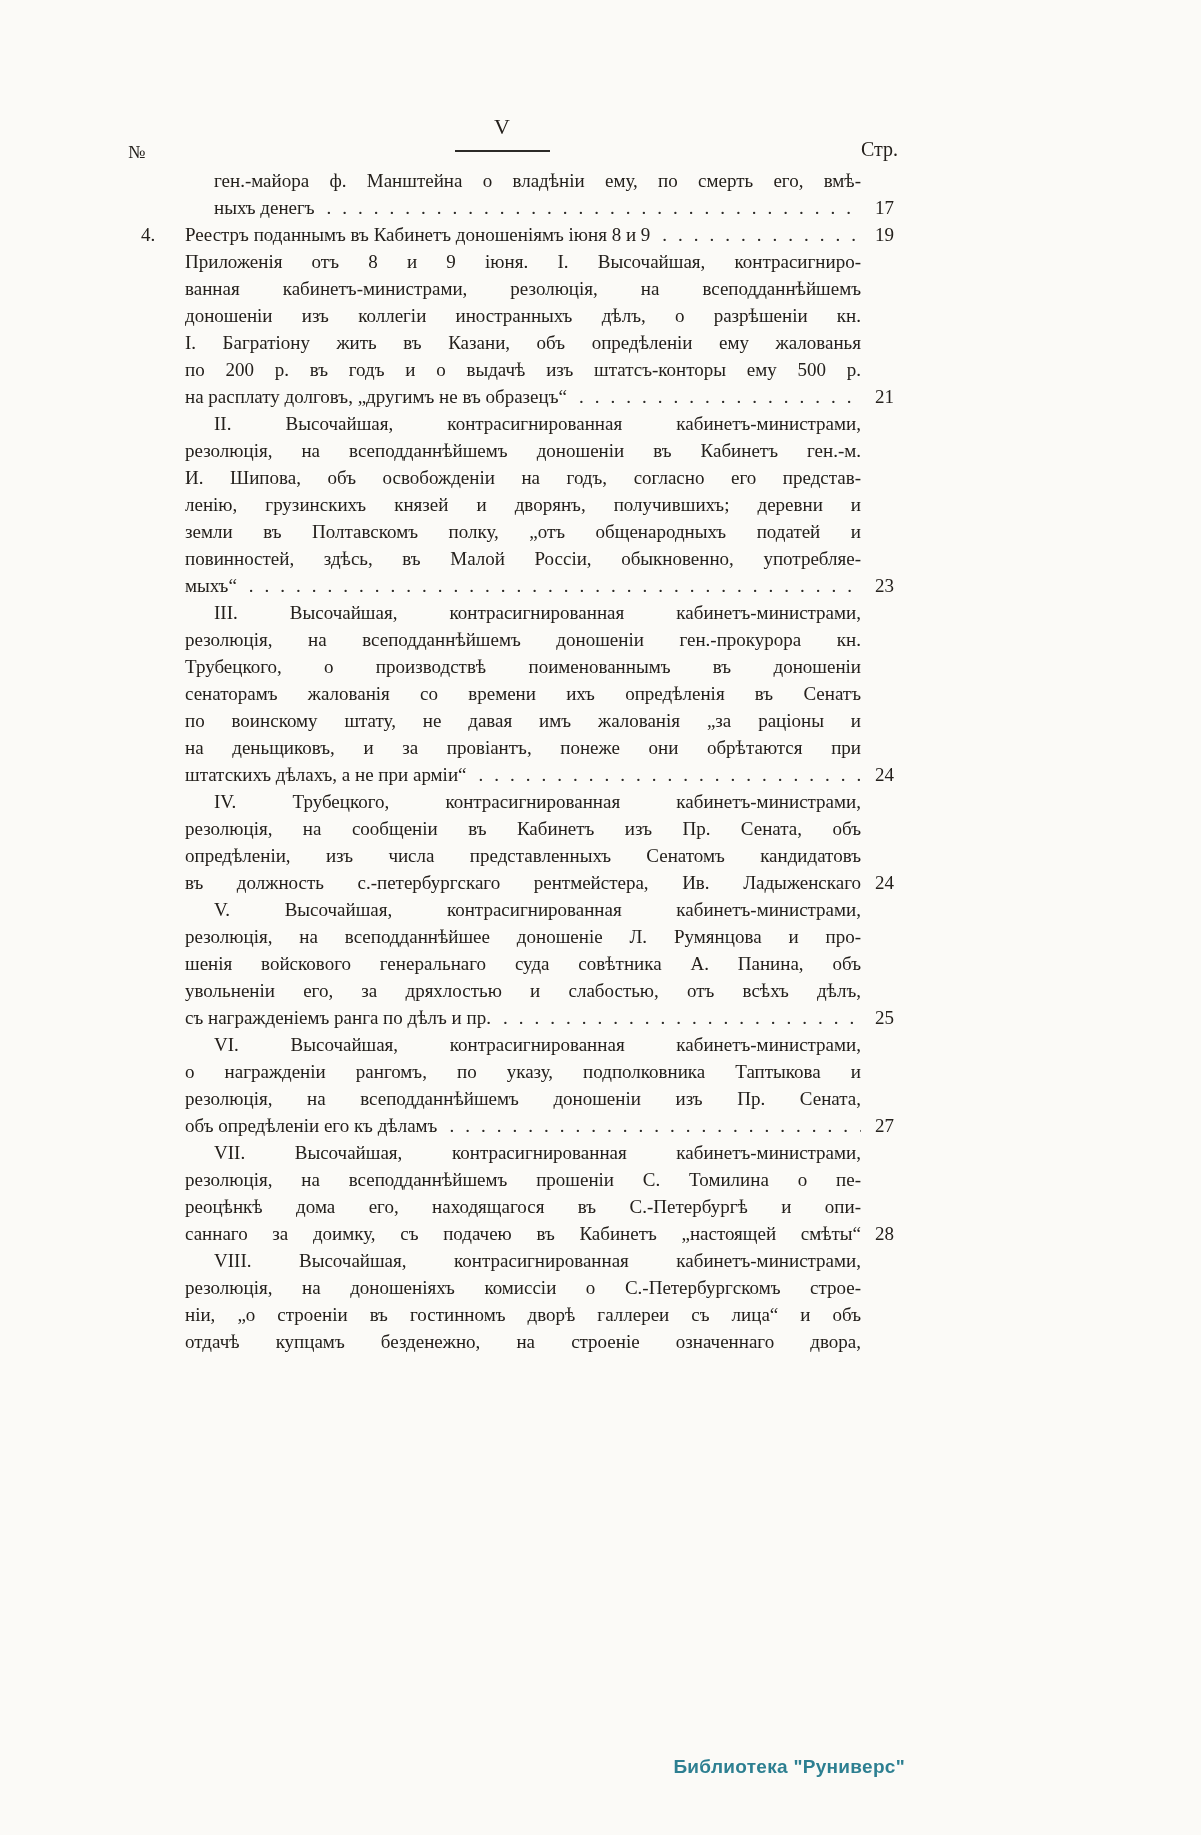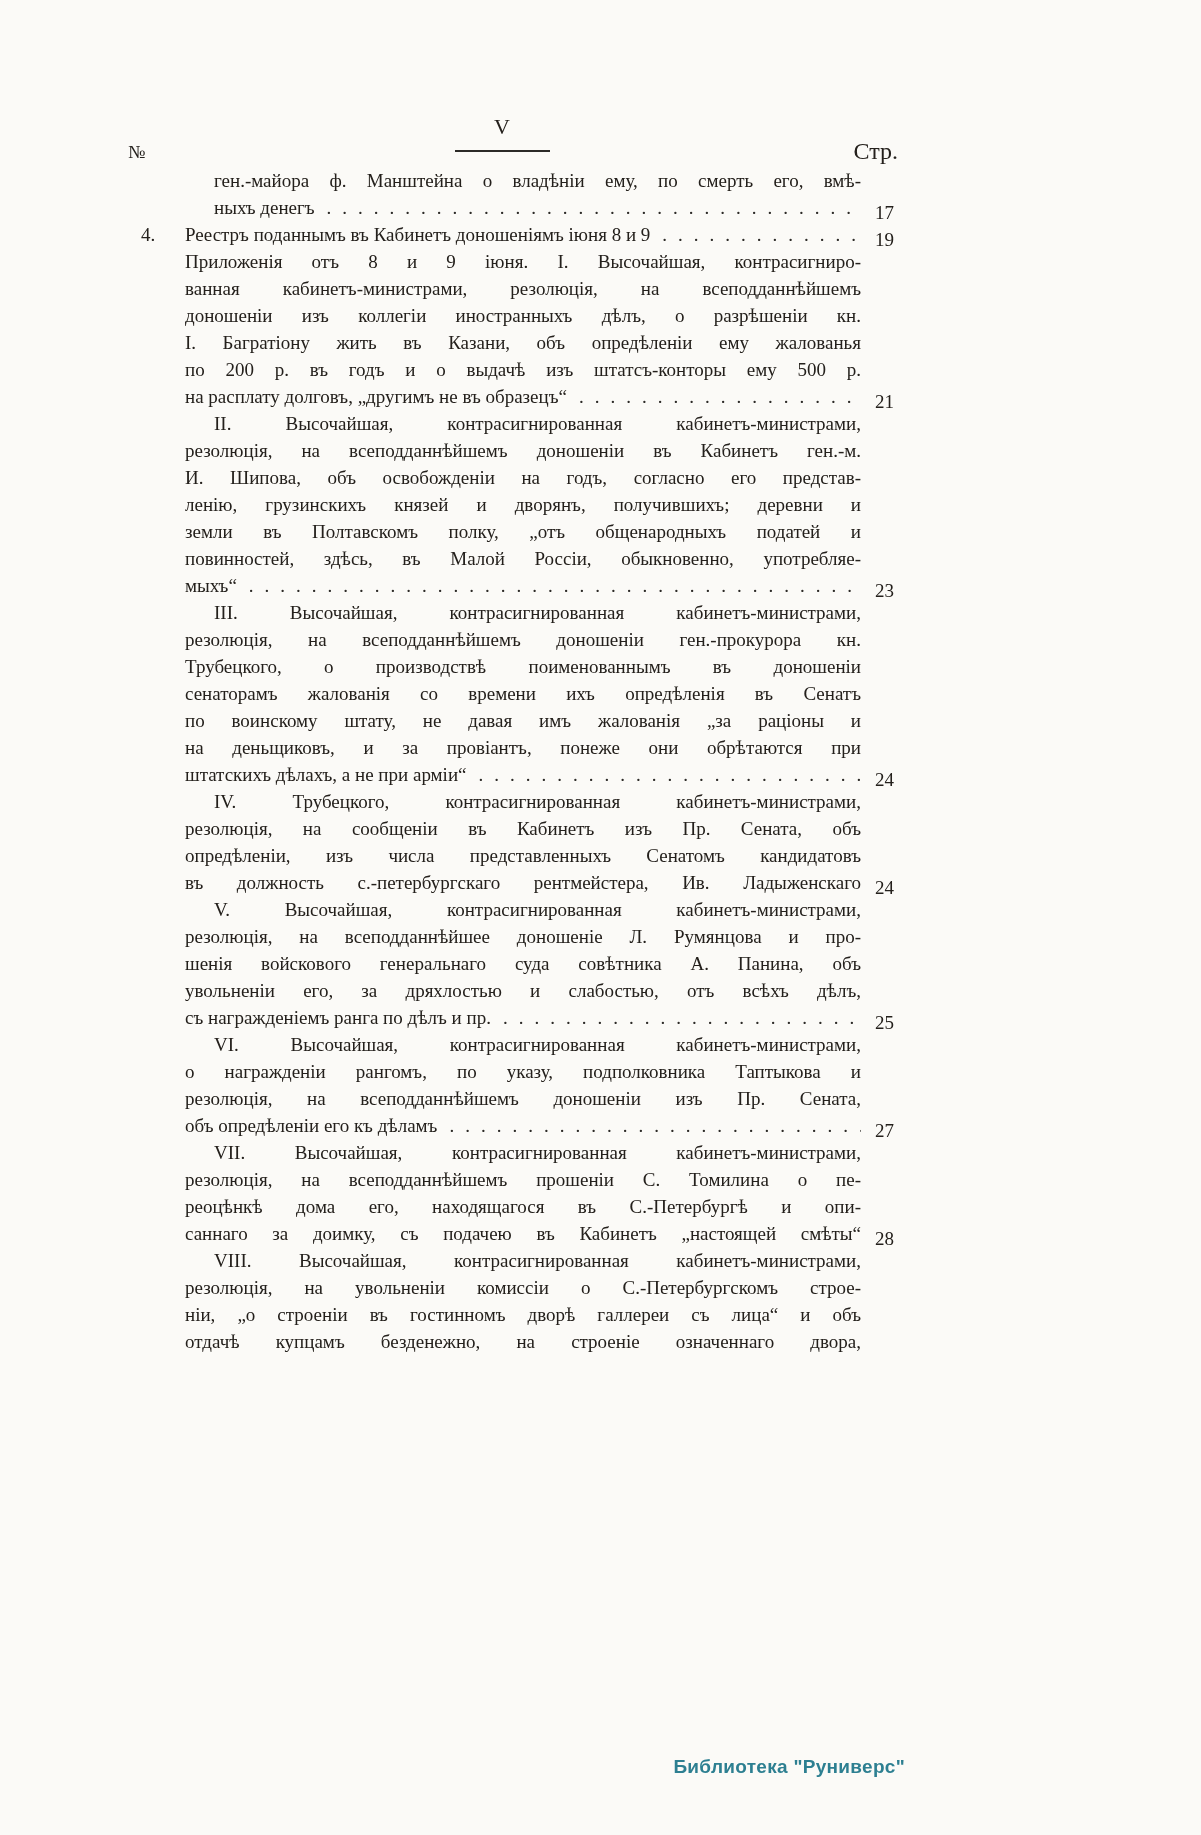--- a/index.html
+++ b/index.html
@@ -7,23 +7,23 @@
     width:1201px;height:1835px;
     background:#fbfaf7;
     font-family:"Liberation Serif","DejaVu Serif",serif;
     color:#24201c;
     position:relative;overflow:hidden;
   }
   .page{position:absolute;inset:0;}
   .roman{position:absolute;left:450px;top:114px;width:105px;text-align:center;font-size:22px;letter-spacing:1px;}
   .roman-rule{position:absolute;left:455px;top:150px;width:95px;border-bottom:2px solid #2c2a27;}
   .no-col{position:absolute;left:128px;top:142px;font-size:18px;}
-  .str-col{position:absolute;left:848px;top:138px;width:50px;text-align:right;font-size:24px;}
+  .str-col{position:absolute;left:848px;top:138px;width:50px;text-align:right;font-size:20px;}
   .content{position:absolute;left:185px;top:170px;width:709px;font-size:19px;}
-  .line{display:flex;align-items:flex-end;height:27px;position:relative;}
+  .line{display:flex;align-items:flex-start;height:27px;position:relative;}
   .num{position:absolute;left:-44px;top:0;white-space:pre;}
   .tw{width:676px;display:flex;align-items:baseline;overflow:hidden;box-sizing:border-box;height:27px;}
   .tw.ind{padding-left:29px;}
   .t{white-space:pre;}
   .tw.fill .t{display:block;flex:1;white-space:normal;text-align:justify;text-align-last:justify;-moz-text-align-last:justify;}
   .leader{flex:1;overflow:hidden;white-space:nowrap;letter-spacing:11px;padding-left:12px;color:#2c2a27;}
   .pg{flex:1;text-align:right;white-space:nowrap;}
   .watermark{
     position:absolute;left:555px;top:1756px;width:350px;text-align:right;
     font-family:"Liberation Sans","DejaVu Sans",sans-serif;
@@ -256,21 +256,21 @@
         </span>
         <span class="pg">28</span>
       </div>
       <div class="line">
         <span class="tw ind fill">
           <span class="t">VIII. Высочайшая, контрасигнированная кабинетъ-министрами,</span>
         </span>
       </div>
       <div class="line">
         <span class="tw fill">
-          <span class="t">резолюція, на увольненіи комиссіи о С.-Петербургскомъ строе-</span>
+          <span class="t">резолюція, на доношеніяхъ комиссіи о С.-Петербургскомъ строе-</span>
         </span>
       </div>
       <div class="line">
         <span class="tw fill">
           <span class="t">ніи, „о строеніи въ гостинномъ дворѣ галлереи съ лица“ и объ</span>
         </span>
       </div>
       <div class="line">
         <span class="tw fill">
           <span class="t">отдачѣ купцамъ безденежно, на строеніе означеннаго двора,</span>

